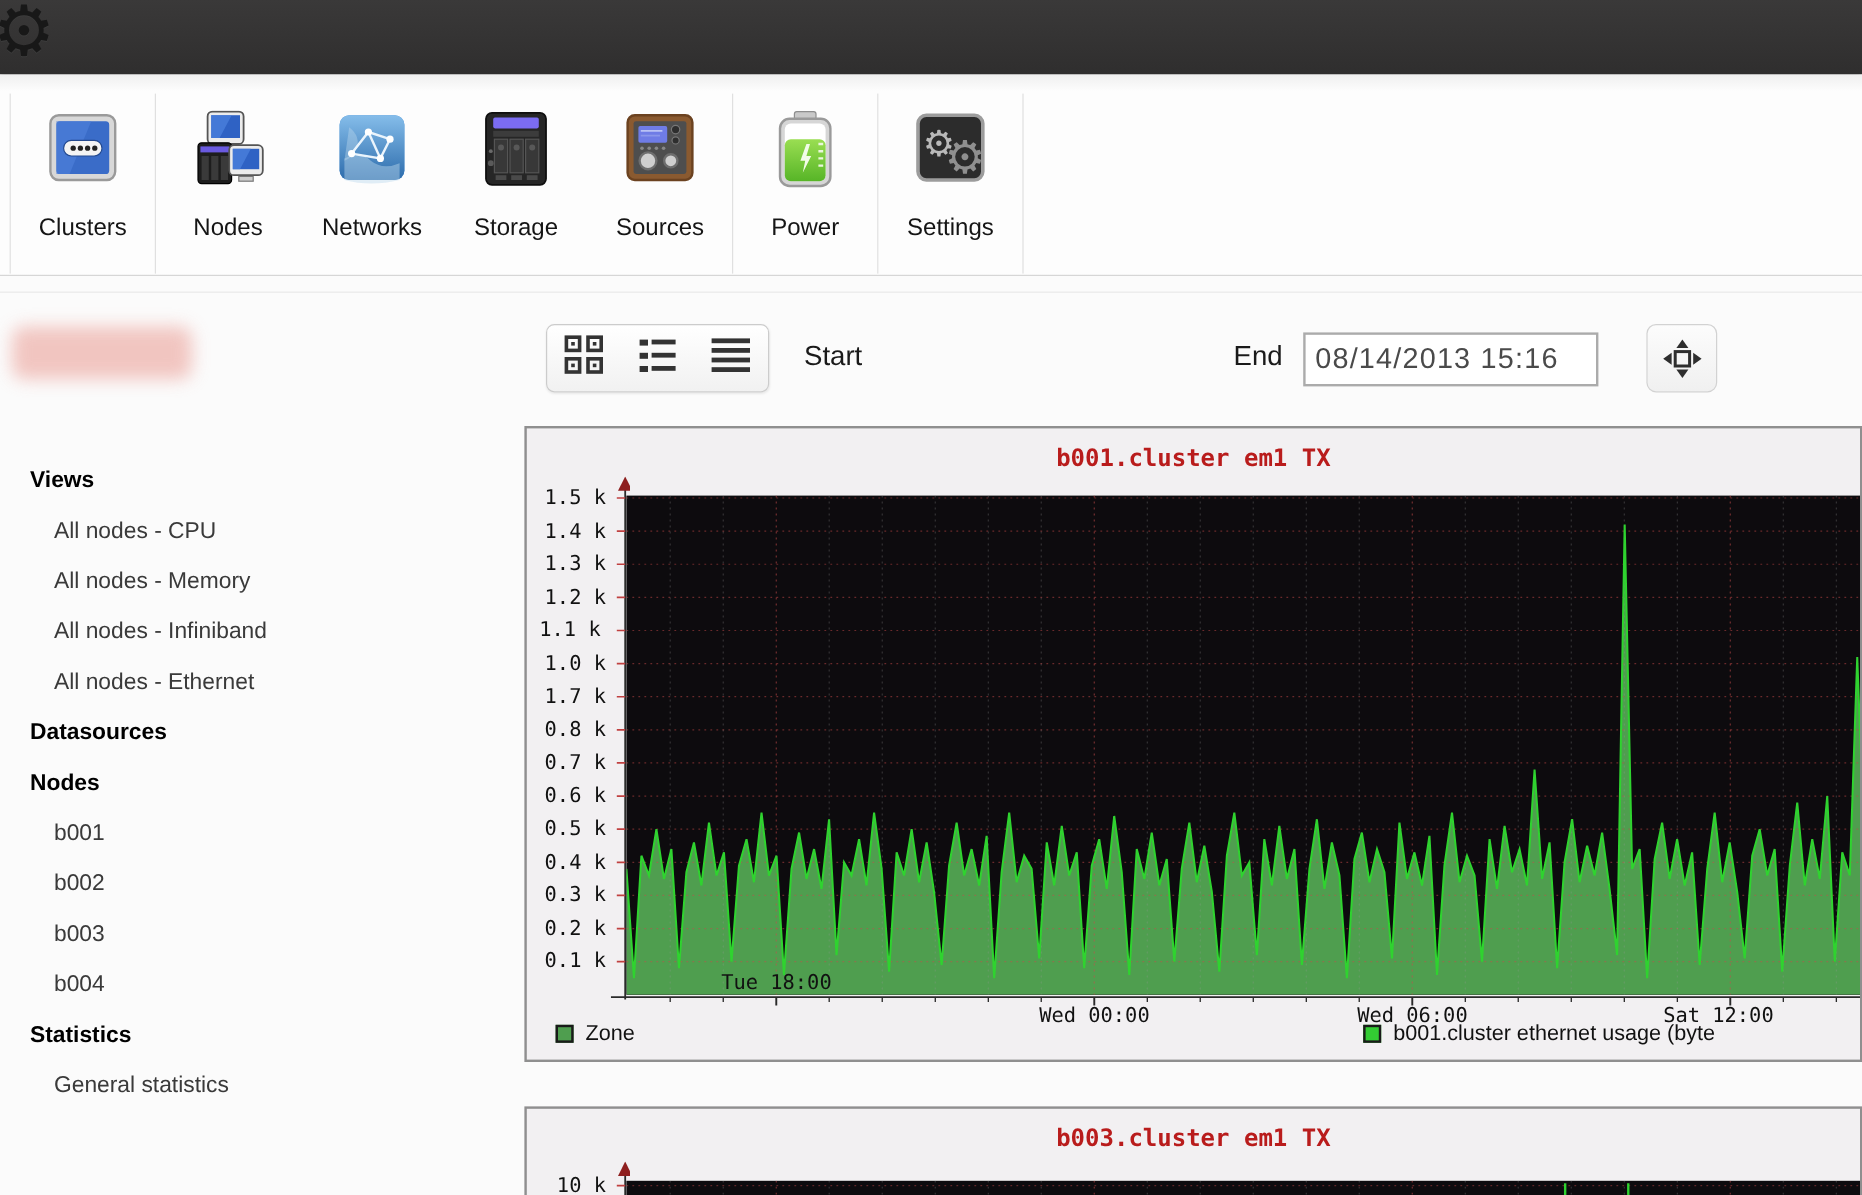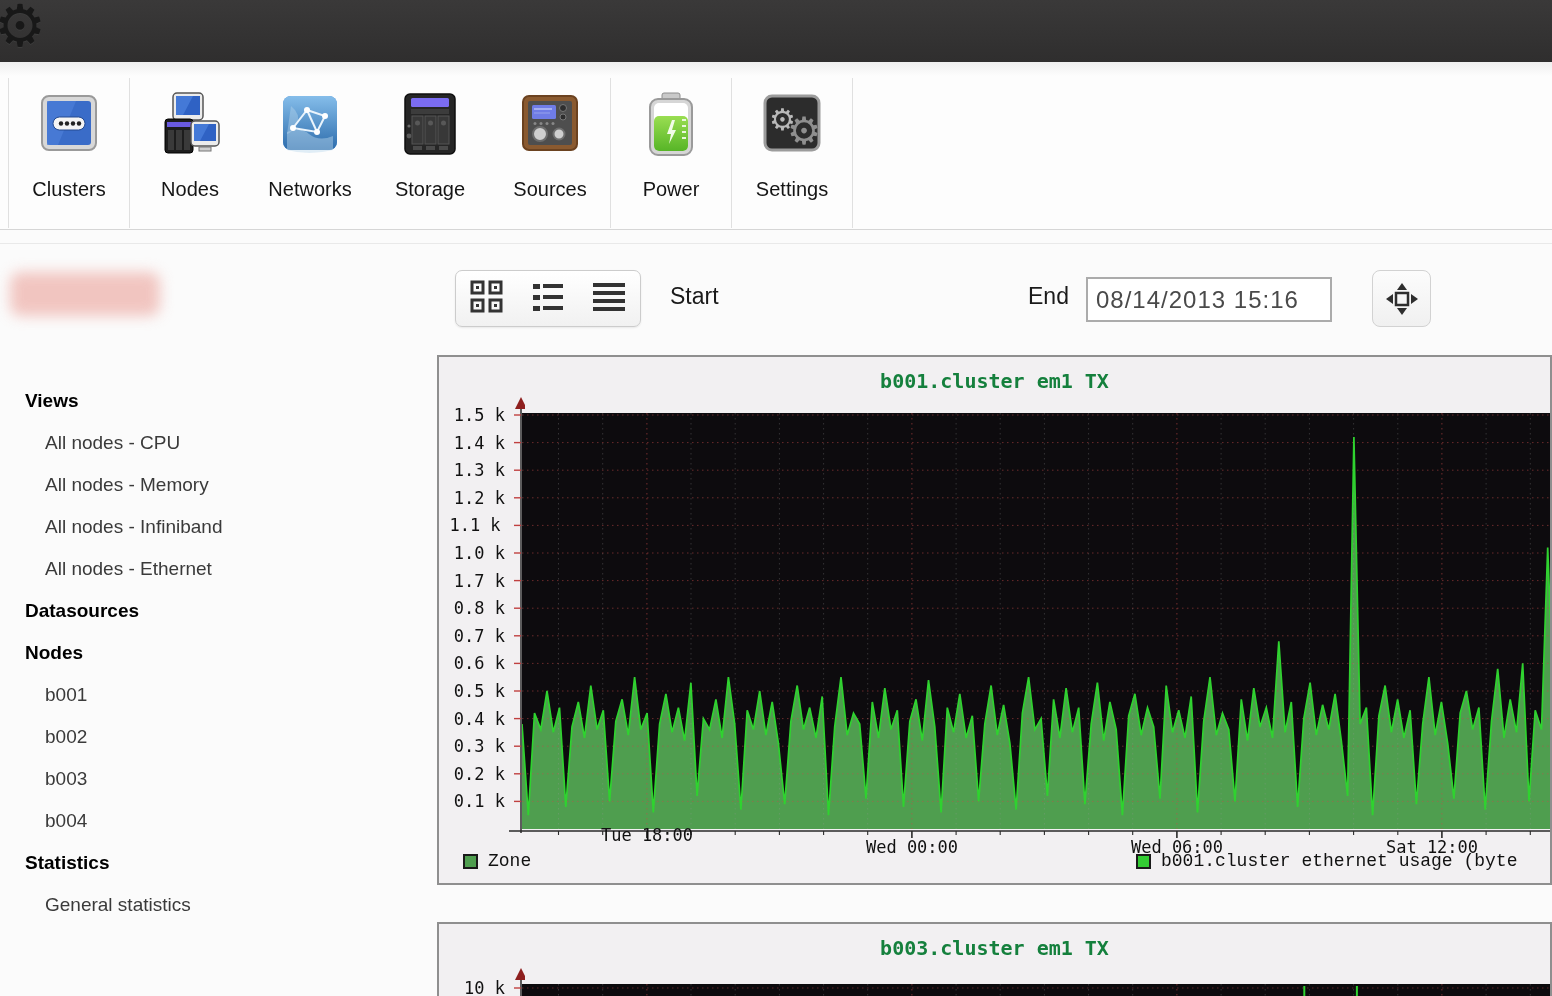--- a/index.html
+++ b/index.html
@@ -51,28 +51,28 @@
   .pan-btn{position:absolute;left:1372px;top:270px;width:59px;height:57px;
            border:1px solid #d2d2d2;border-radius:8px;
            background:linear-gradient(#fcfcfc,#f0f0f0);
            display:flex;align-items:center;justify-content:center;}
 
   
   .panel{position:absolute;left:437px;width:1115px;background:#f2f0f2;
          border:2px solid #8f8f8f;overflow:hidden;}
   .panel-title{position:absolute;width:100%;text-align:center;top:12px;
                font-family:"DejaVu Sans Mono",monospace;font-weight:bold;
-               font-size:20px;color:#15803d;}
+               font-size:20px;color:#b91c1c;}
   .plot-black{position:absolute;background:#0d0b0e;}
   .ytick-label{position:absolute;font-family:"DejaVu Sans Mono",monospace;
                font-size:17px;color:#111;text-align:right;width:60px;}
   .xtick-label{position:absolute;font-family:"DejaVu Sans Mono",monospace;
                font-size:17px;color:#111;text-align:center;width:120px;}
   .legend-item{position:absolute;display:flex;align-items:center;
-               font-family:Liberation Mono, monospace;font-size:18px;color:#111;
+               font-family:Liberation Sans, sans-serif;font-size:18px;color:#111;
                white-space:nowrap;}
   .legend-swatch{width:15px;height:15px;border:2px solid #1a1a1a;margin-right:10px;
                  flex:0 0 auto;}
 </style>
 </head>
 <body>
 
 <div class="screen">
 
   <div class="topbar">
@@ -378,21 +378,21 @@
       <div class="ytick-label" style="left: 6px; top: 186px;">1.0 k</div>
       <div class="ytick-label" style="left: 6px; top: 214px;">1.7 k</div>
       <div class="ytick-label" style="left: 6px; top: 241px;">0.8 k</div>
       <div class="ytick-label" style="left: 6px; top: 269px;">0.7 k</div>
       <div class="ytick-label" style="left: 6px; top: 296px;">0.6 k</div>
       <div class="ytick-label" style="left: 6px; top: 324px;">0.5 k</div>
       <div class="ytick-label" style="left: 6px; top: 352px;">0.4 k</div>
       <div class="ytick-label" style="left: 6px; top: 379px;">0.3 k</div>
       <div class="ytick-label" style="left: 6px; top: 407px;">0.2 k</div>
       <div class="ytick-label" style="left: 6px; top: 434px;">0.1 k</div>
-      <div class="xtick-label" style="left: 148px; top: 468px;">Tue 18:00</div>
+      <div class="xtick-label" style="left: 148px; top: 452px;">Tue 18:00</div>
       <div class="xtick-label" style="left: 413px; top: 480px;">Wed 00:00</div>
       <div class="xtick-label" style="left: 678px; top: 480px;">Wed 06:00</div>
       <div class="xtick-label" style="left: 933px; top: 480px;">Sat 12:00</div>
       <div class="legend-item" style="left: 24px; top: 494px;">
         <span class="legend-swatch" style="background: rgb(79, 158, 79);"></span>
         <span>Zone</span>
       </div>
       <div class="legend-item" style="left: 697px; top: 494px;">
         <span class="legend-swatch" style="background: rgb(51, 204, 51);"></span>
         <span>b001.cluster ethernet usage (byte</span>

